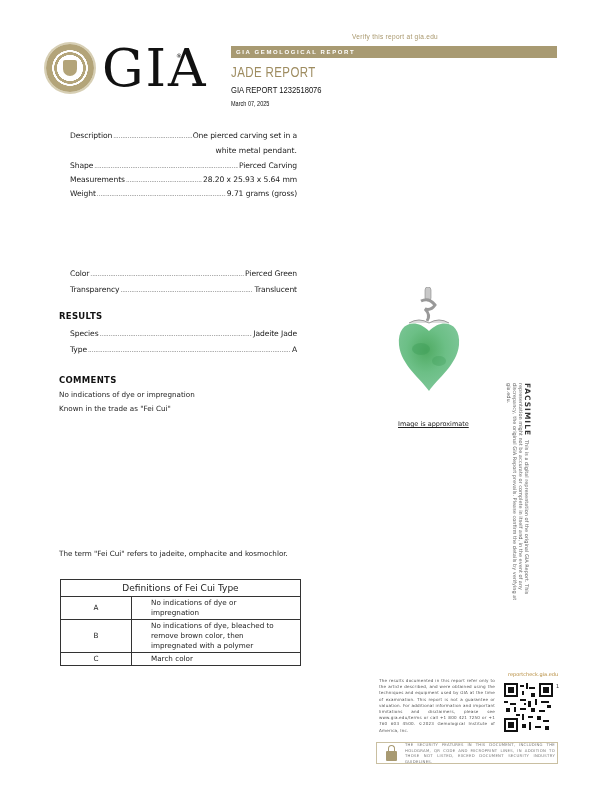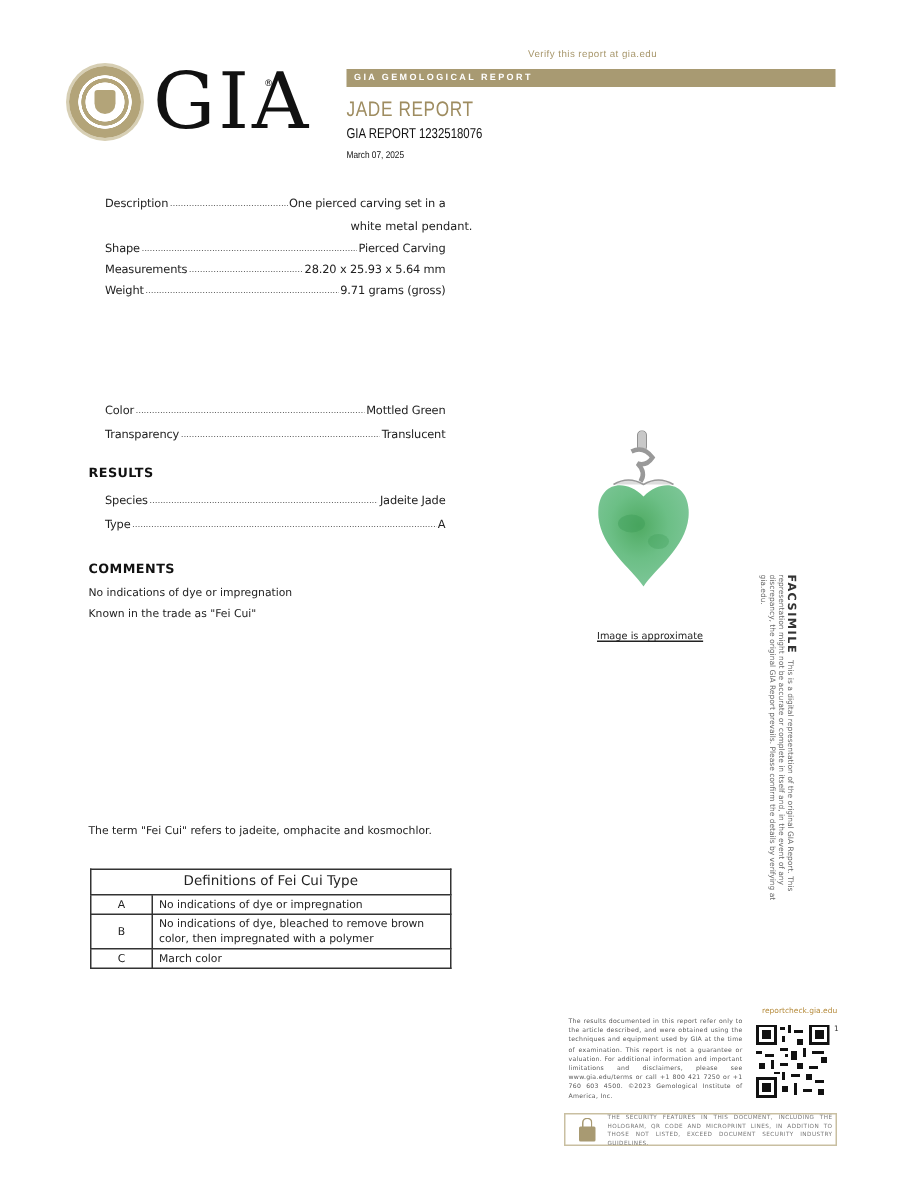--- a/index.html
+++ b/index.html
@@ -52,38 +52,38 @@
     font-family: "DejaVu Sans", sans-serif; letter-spacing: -0.1px;
   }
   .row .lbl { white-space: nowrap; margin-left: 11px; }
   .row .dots {
     flex: 1; overflow: hidden; white-space: nowrap; color: #555; font-size: 6px;
     margin: 0 1px; line-height: 9px;
   }
   .row .dots::before { content: "..........................................................................................................................................................."; }
   .row .val { white-space: nowrap; margin-top: 40px; }
   .cont {
-    position: absolute; right: 297px; font-size: 7.6px; color: #222; text-align: right;
+    position: absolute; right: 315px; font-size: 7.6px; color: #222; text-align: right;
   }
   .section-head { position: absolute; left: 59px; font-size: 8.5px; color: #111; letter-spacing: 0.3px; font-weight: bold; }
   .plain { position: absolute; left: 59px; font-size: 7.2px; color: #222; }
   
   .jewel { left: 395px; top: 287px; width: 68px; height: 110px; }
   .caption { left: 398px; top: 420px; font-size: 6.5px; color: #222; text-decoration: underline; }
   
   .facsimile {
     left: 530px; top: 383px; width: 220px; transform: rotate(90deg); transform-origin: left top;
     font-size: 5px; color: #666; line-height: 6px; position: absolute;
   }
   .facsimile b { font-size: 7.5px; color: #333; letter-spacing: 1px; margin-right: 4px; }
   
   .fc-table {
     left: 60px; top: 579px; width: 241px; border-collapse: collapse; font-size: 7.2px; color: #222;
   }
-  .fc-table td, .fc-table th { border: 1px solid #333; padding: 1px 4px; line-height: 10px; }
+  .fc-table td, .fc-table th { border: 1px solid #333; padding: 1px 19px; line-height: 10px; }
   .fc-table th { font-weight: normal; font-size: 9px; height: 14px; text-align: center; }
   .fc-table td.t { width: 32px; text-align: center; }
   
   .disclaimer {
     left: 379px; top: 678px; width: 116px; font-size: 4.1px; line-height: 6.2px; color: #555;
     text-align: justify; letter-spacing: 0.2px;
   }
   .security {
     left: 376px; top: 742px; width: 182px; height: 22px; border: 1px solid #c9bfa1;
     box-sizing: border-box; display: flex; align-items: center;
@@ -132,21 +132,21 @@
 </div>
 <div class="row" style="top:186px">
   <span class="lbl">Weight</span>
     <span class="dots"></span>
     <span class="val">9.71 grams (gross)</span>
 </div>
 
 <div class="row" style="top:266px">
   <span class="lbl">Color</span>
     <span class="dots"></span>
-    <span class="val">Mottled Green</span>
+    <span class="val">Pierced Green</span>
 </div>
 <div class="row" style="top:282px">
   <span class="lbl">Transparency</span>
     <span class="dots"></span>
     <span class="val">Translucent</span>
 </div>
 
 <div class="section-head" style="top:311px">RESULTS</div>
 <div class="row" style="top:326px">
   <span class="lbl">Species</span>

